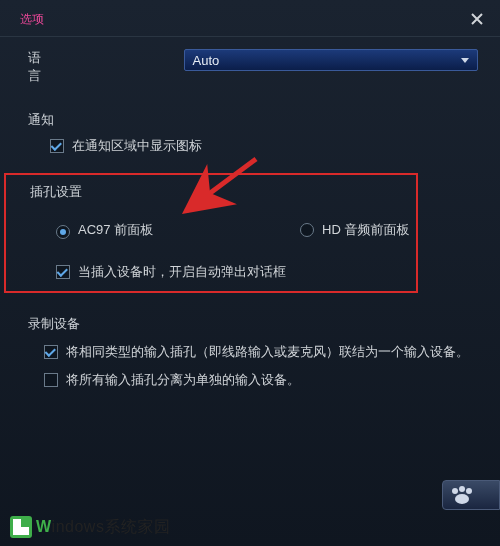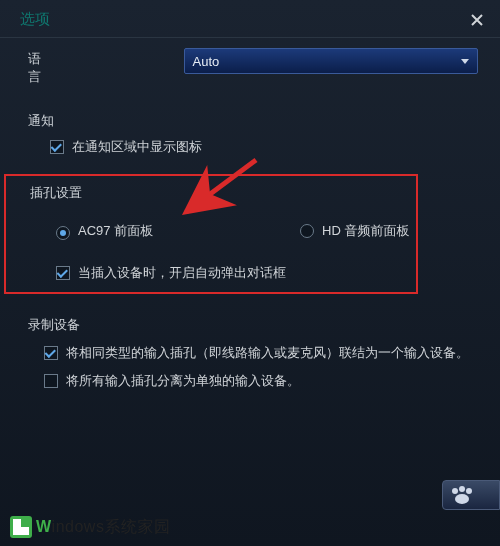--- a/index.html
+++ b/index.html
@@ -14,22 +14,22 @@
     overflow: hidden;
   }
   .titlebar {
     display: flex;
     align-items: center;
     justify-content: space-between;
     padding: 10px 14px 8px 20px;
     border-bottom: 1px solid #2a3542;
   }
   .titlebar .title {
-    font-size: 15px;
-    color: #0f766e;
+    font-size: 12px;
+    color: #ec4899;
   }
   .close-btn {
     width: 18px; height: 18px;
     display: flex; align-items: center; justify-content: center;
     cursor: pointer;
     color: #d0d4d8;
     font-size: 16px;
   }
   .content {
     padding: 12px 22px 20px 28px;
@@ -39,28 +39,28 @@
   }
   .section-label {
     color: #cfd4d9;
     font-size: 13px;
     margin-bottom: 8px;
   }
   .select-wrap {
     margin-left: 130px;
     margin-top: -22px;
     width: 300px;
-    height: 14px;
+    height: 22px;
     background: linear-gradient(180deg, #1c3a7a 0%, #0b1e4a 100%);
     border: 1px solid #3a5a9a;
     border-radius: 2px;
     display: flex;
     align-items: center;
     justify-content: space-between;
-    padding: 12px 8px;
+    padding: 0 8px;
     color: #e6ecf4;
     font-size: 13px;
     cursor: pointer;
   }
   .chev {
     width: 0; height: 0;
     border-left: 4px solid transparent;
     border-right: 4px solid transparent;
     border-top: 5px solid #cfd8e8;
   }

